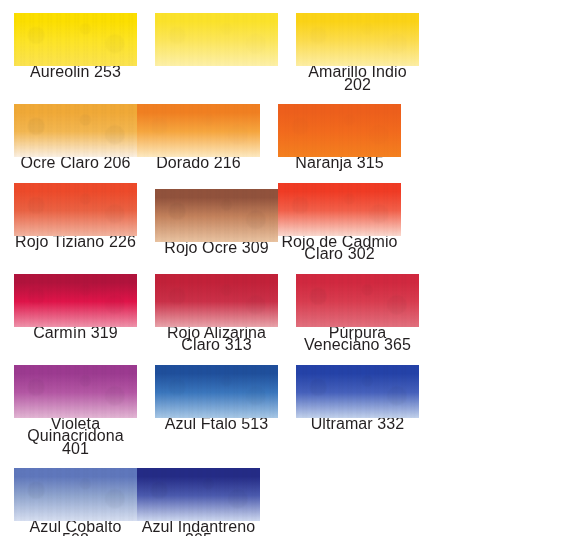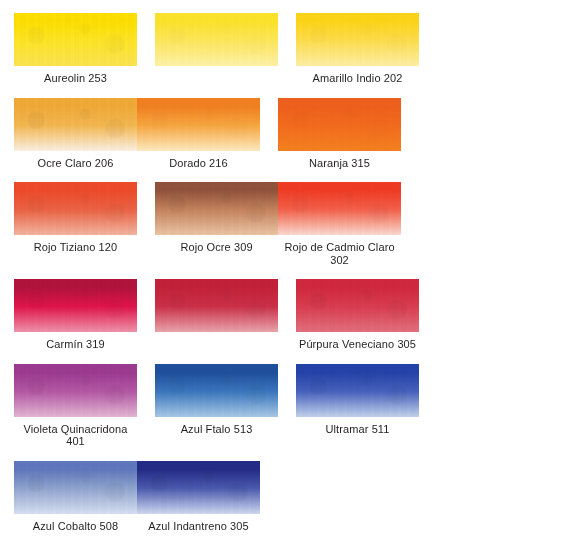--- a/index.html
+++ b/index.html
@@ -36,20 +36,21 @@
   .swatch-cell {
     width: 123px;
     margin-right: 18px;
     margin-bottom: 13px;
     display: flex;
     flex-direction: column;
     align-items: center;
   }
   .swatch-cell:nth-child(4n) {
     margin-right: 0;
+    justify-content: center;
   }
 
   .swatch-chip {
     position: relative;
     width: 123px;
     height: 53px;
     overflow: hidden;
     background: #ffffff;
   }
 
@@ -87,22 +88,22 @@
     mix-blend-mode: multiply;
     background-image:
       radial-gradient(circle at 18% 42%, rgba(0,0,0,.10) 0 7%, transparent 9%),
       radial-gradient(circle at 58% 30%, rgba(0,0,0,.08) 0 6%, transparent 8%),
       radial-gradient(circle at 82% 58%, rgba(0,0,0,.09) 0 8%, transparent 10%),
       radial-gradient(circle at 36% 72%, rgba(255,255,255,.16) 0 9%, transparent 11%),
       radial-gradient(circle at 70% 84%, rgba(255,255,255,.14) 0 7%, transparent 9%);
   }
 
   .swatch-label {
-    margin-top: 6px;
-    font-size: 11px;
+    margin-top: 0;
+    font-size: 16px;
     line-height: 12.5px;
     color: #231f20;
     text-align: center;
     letter-spacing: .1px;
     white-space: pre-line;
   }
 </style>
 </head>
 <body>
 
@@ -154,21 +155,21 @@
           <div class="grain2" style="opacity: 0.08;"></div>
         </div>
         <div class="swatch-label">Naranja 315</div>
       </div>
       <div class="swatch-cell">
         <div class="swatch-chip">
           <div class="wash" style="background: linear-gradient(rgb(237, 74, 42) 0%, rgb(237, 74, 42) 16%, rgb(234, 98, 67) 52%, rgb(242, 180, 160) 100%);"></div>
           <div class="grain"></div>
           <div class="grain2"></div>
         </div>
-        <div class="swatch-label">Rojo Tiziano 120</div>
+        <div class="swatch-label">Rojo Tiziano 226</div>
       </div>
       <div class="swatch-cell">
         <div class="swatch-chip">
           <div class="wash" style="background: linear-gradient(rgb(145, 82, 60) 0%, rgb(145, 82, 60) 16%, rgb(196, 130, 92) 52%, rgb(234, 196, 162) 100%);"></div>
           <div class="grain" style="opacity: 0.4;"></div>
           <div class="grain2" style="opacity: 0.34;"></div>
         </div>
         <div class="swatch-label">Rojo Ocre 309</div>
       </div>
       <div class="swatch-cell">
@@ -186,28 +187,29 @@
           <div class="grain2"></div>
         </div>
         <div class="swatch-label">Carmín 319</div>
       </div>
       <div class="swatch-cell">
         <div class="swatch-chip">
           <div class="wash" style="background: linear-gradient(rgb(194, 33, 57) 0%, rgb(194, 33, 57) 16%, rgb(203, 48, 72) 52%, rgb(233, 164, 171) 100%);"></div>
           <div class="grain"></div>
           <div class="grain2"></div>
         </div>
+        <div class="swatch-label">Rojo Alizarina Claro 313</div>
       </div>
       <div class="swatch-cell">
         <div class="swatch-chip">
           <div class="wash" style="background: linear-gradient(rgb(209, 40, 63) 0%, rgb(209, 40, 63) 16%, rgb(217, 60, 79) 52%, rgb(226, 112, 126) 100%);"></div>
           <div class="grain" style="opacity: 0.4;"></div>
           <div class="grain2" style="opacity: 0.34;"></div>
         </div>
-        <div class="swatch-label">Púrpura Veneciano 305</div>
+        <div class="swatch-label">Púrpura Veneciano 365</div>
       </div>
       <div class="swatch-cell">
         <div class="swatch-chip">
           <div class="wash" style="background: linear-gradient(rgb(156, 58, 144) 0%, rgb(156, 58, 144) 16%, rgb(180, 87, 164) 52%, rgb(227, 182, 212) 100%);"></div>
           <div class="grain" style="opacity: 0.4;"></div>
           <div class="grain2" style="opacity: 0.34;"></div>
         </div>
         <div class="swatch-label">Violeta Quinacridona 401</div>
       </div>
       <div class="swatch-cell">
@@ -217,21 +219,21 @@
           <div class="grain2"></div>
         </div>
         <div class="swatch-label">Azul Ftalo 513</div>
       </div>
       <div class="swatch-cell">
         <div class="swatch-chip">
           <div class="wash" style="background: linear-gradient(rgb(36, 66, 168) 0%, rgb(36, 66, 168) 16%, rgb(70, 97, 188) 52%, rgb(195, 210, 236) 100%);"></div>
           <div class="grain" style="opacity: 0.4;"></div>
           <div class="grain2" style="opacity: 0.34;"></div>
         </div>
-        <div class="swatch-label">Ultramar 511</div>
+        <div class="swatch-label">Ultramar 332</div>
       </div>
       <div class="swatch-cell">
         <div class="swatch-chip">
           <div class="wash" style="background: linear-gradient(rgb(95, 119, 188) 0%, rgb(95, 119, 188) 16%, rgb(143, 164, 206) 52%, rgb(215, 223, 241) 100%);"></div>
           <div class="grain" style="opacity: 0.4;"></div>
           <div class="grain2" style="opacity: 0.34;"></div>
         </div>
         <div class="swatch-label">Azul Cobalto 508</div>
       </div>
       <div class="swatch-cell">

